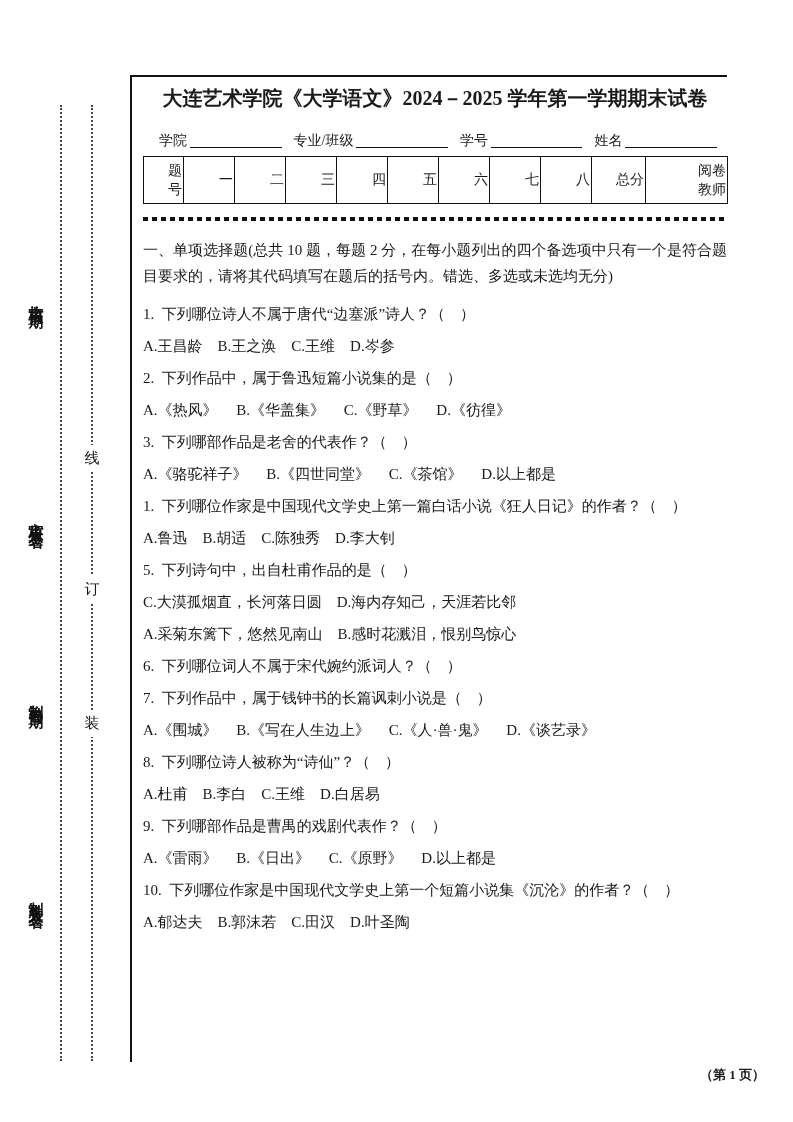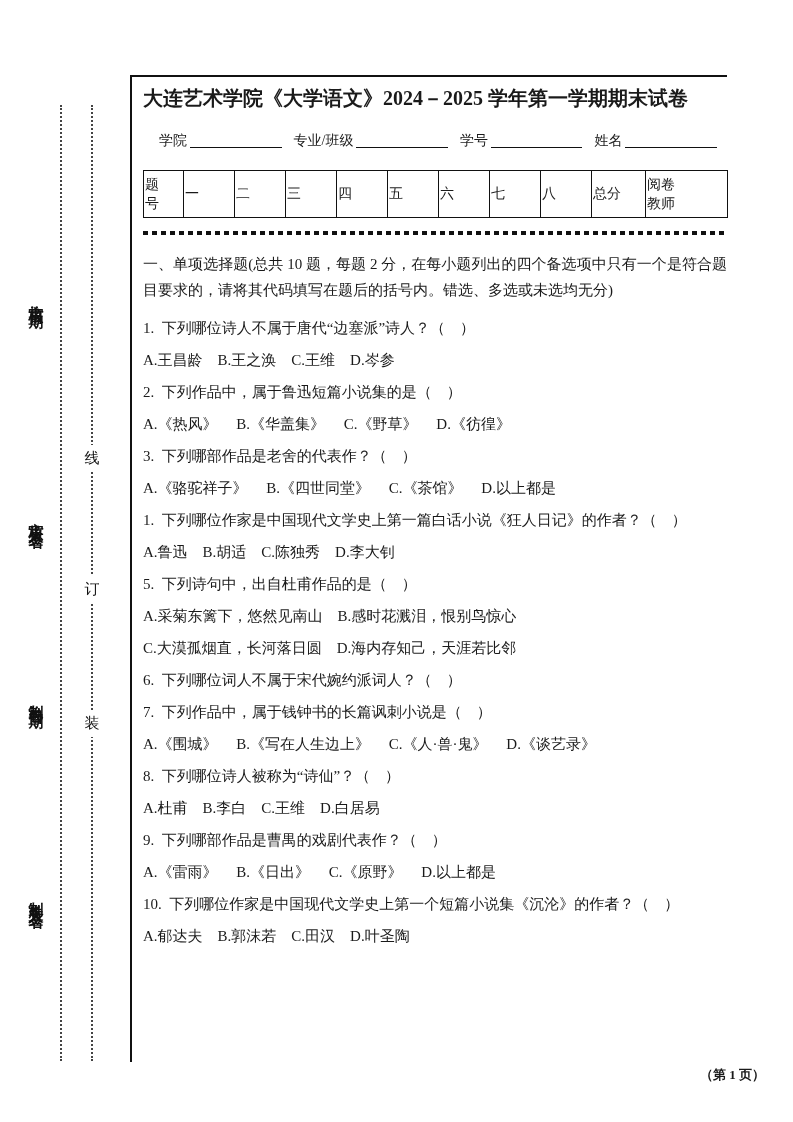--- a/index.html
+++ b/index.html
@@ -60,21 +60,21 @@
   }
 
   
   .content {
     position: absolute;
     left: 143px;
     top: 84px;
     width: 584px;
   }
   .title {
-    text-align: left;
+    text-align: center;
     font-weight: bold;
     font-size: 20px;
     line-height: 28px;
     white-space: nowrap;
   }
   .fields {
     display: flex;
     align-items: flex-start;
     margin-top: 20px;
     padding: 0 10px 0 16px;
@@ -87,23 +87,23 @@
     border-bottom: 1px solid #111;
     height: 16px;
     margin: 0 12px 1px 3px;
   }
   .uline:last-child { margin-right: 0; }
 
   table.score {
     border-collapse: collapse;
     table-layout: fixed;
     width: 100%;
-    margin-top: 18px;
+    margin-top: 4px;
     font-size: 14px;
-    text-align: left;
+    text-align: right;
   }
   table.score td { border: 1.5px solid #111; padding: 1px; vertical-align: middle; }
   table.score tr.r1 td { height: 47px; }
   table.score tr.r2 td { height: 29px; }
   .stack1 { display: inline-block; width: 1.1em; line-height: 19px; }
   .stack2 { display: inline-block; width: 2.2em; line-height: 19px; }
 
   .dotsep {
     margin-top: 13px;
     height: 4px;
@@ -221,22 +221,22 @@
         <div class="qline">A.《骆驼祥子》 　B.《四世同堂》 　C.《茶馆》 　D.以上都是</div>
       </div>
 
       <div>
         <div class="qline">1.  下列哪位作家是中国现代文学史上第一篇白话小说《狂人日记》的作者？（　）</div>
         <div class="qline">A.鲁迅　B.胡适　C.陈独秀　D.李大钊</div>
       </div>
 
       <div>
         <div class="qline">5.  下列诗句中，出自杜甫作品的是（　）</div>
+        <div class="qline">C.大漠孤烟直，长河落日圆　D.海内存知己，天涯若比邻</div>
         <div class="qline">A.采菊东篱下，悠然见南山　B.感时花溅泪，恨别鸟惊心</div>
-        <div class="qline">C.大漠孤烟直，长河落日圆　D.海内存知己，天涯若比邻</div>
       </div>
 
       <div>
         <div class="qline">6.  下列哪位词人不属于宋代婉约派词人？（　）</div>
       </div>
 
       <div>
         <div class="qline">7.  下列作品中，属于钱钟书的长篇讽刺小说是（　）</div>
         <div class="qline">A.《围城》 　B.《写在人生边上》 　C.《人·兽·鬼》 　D.《谈艺录》</div>
       </div>

